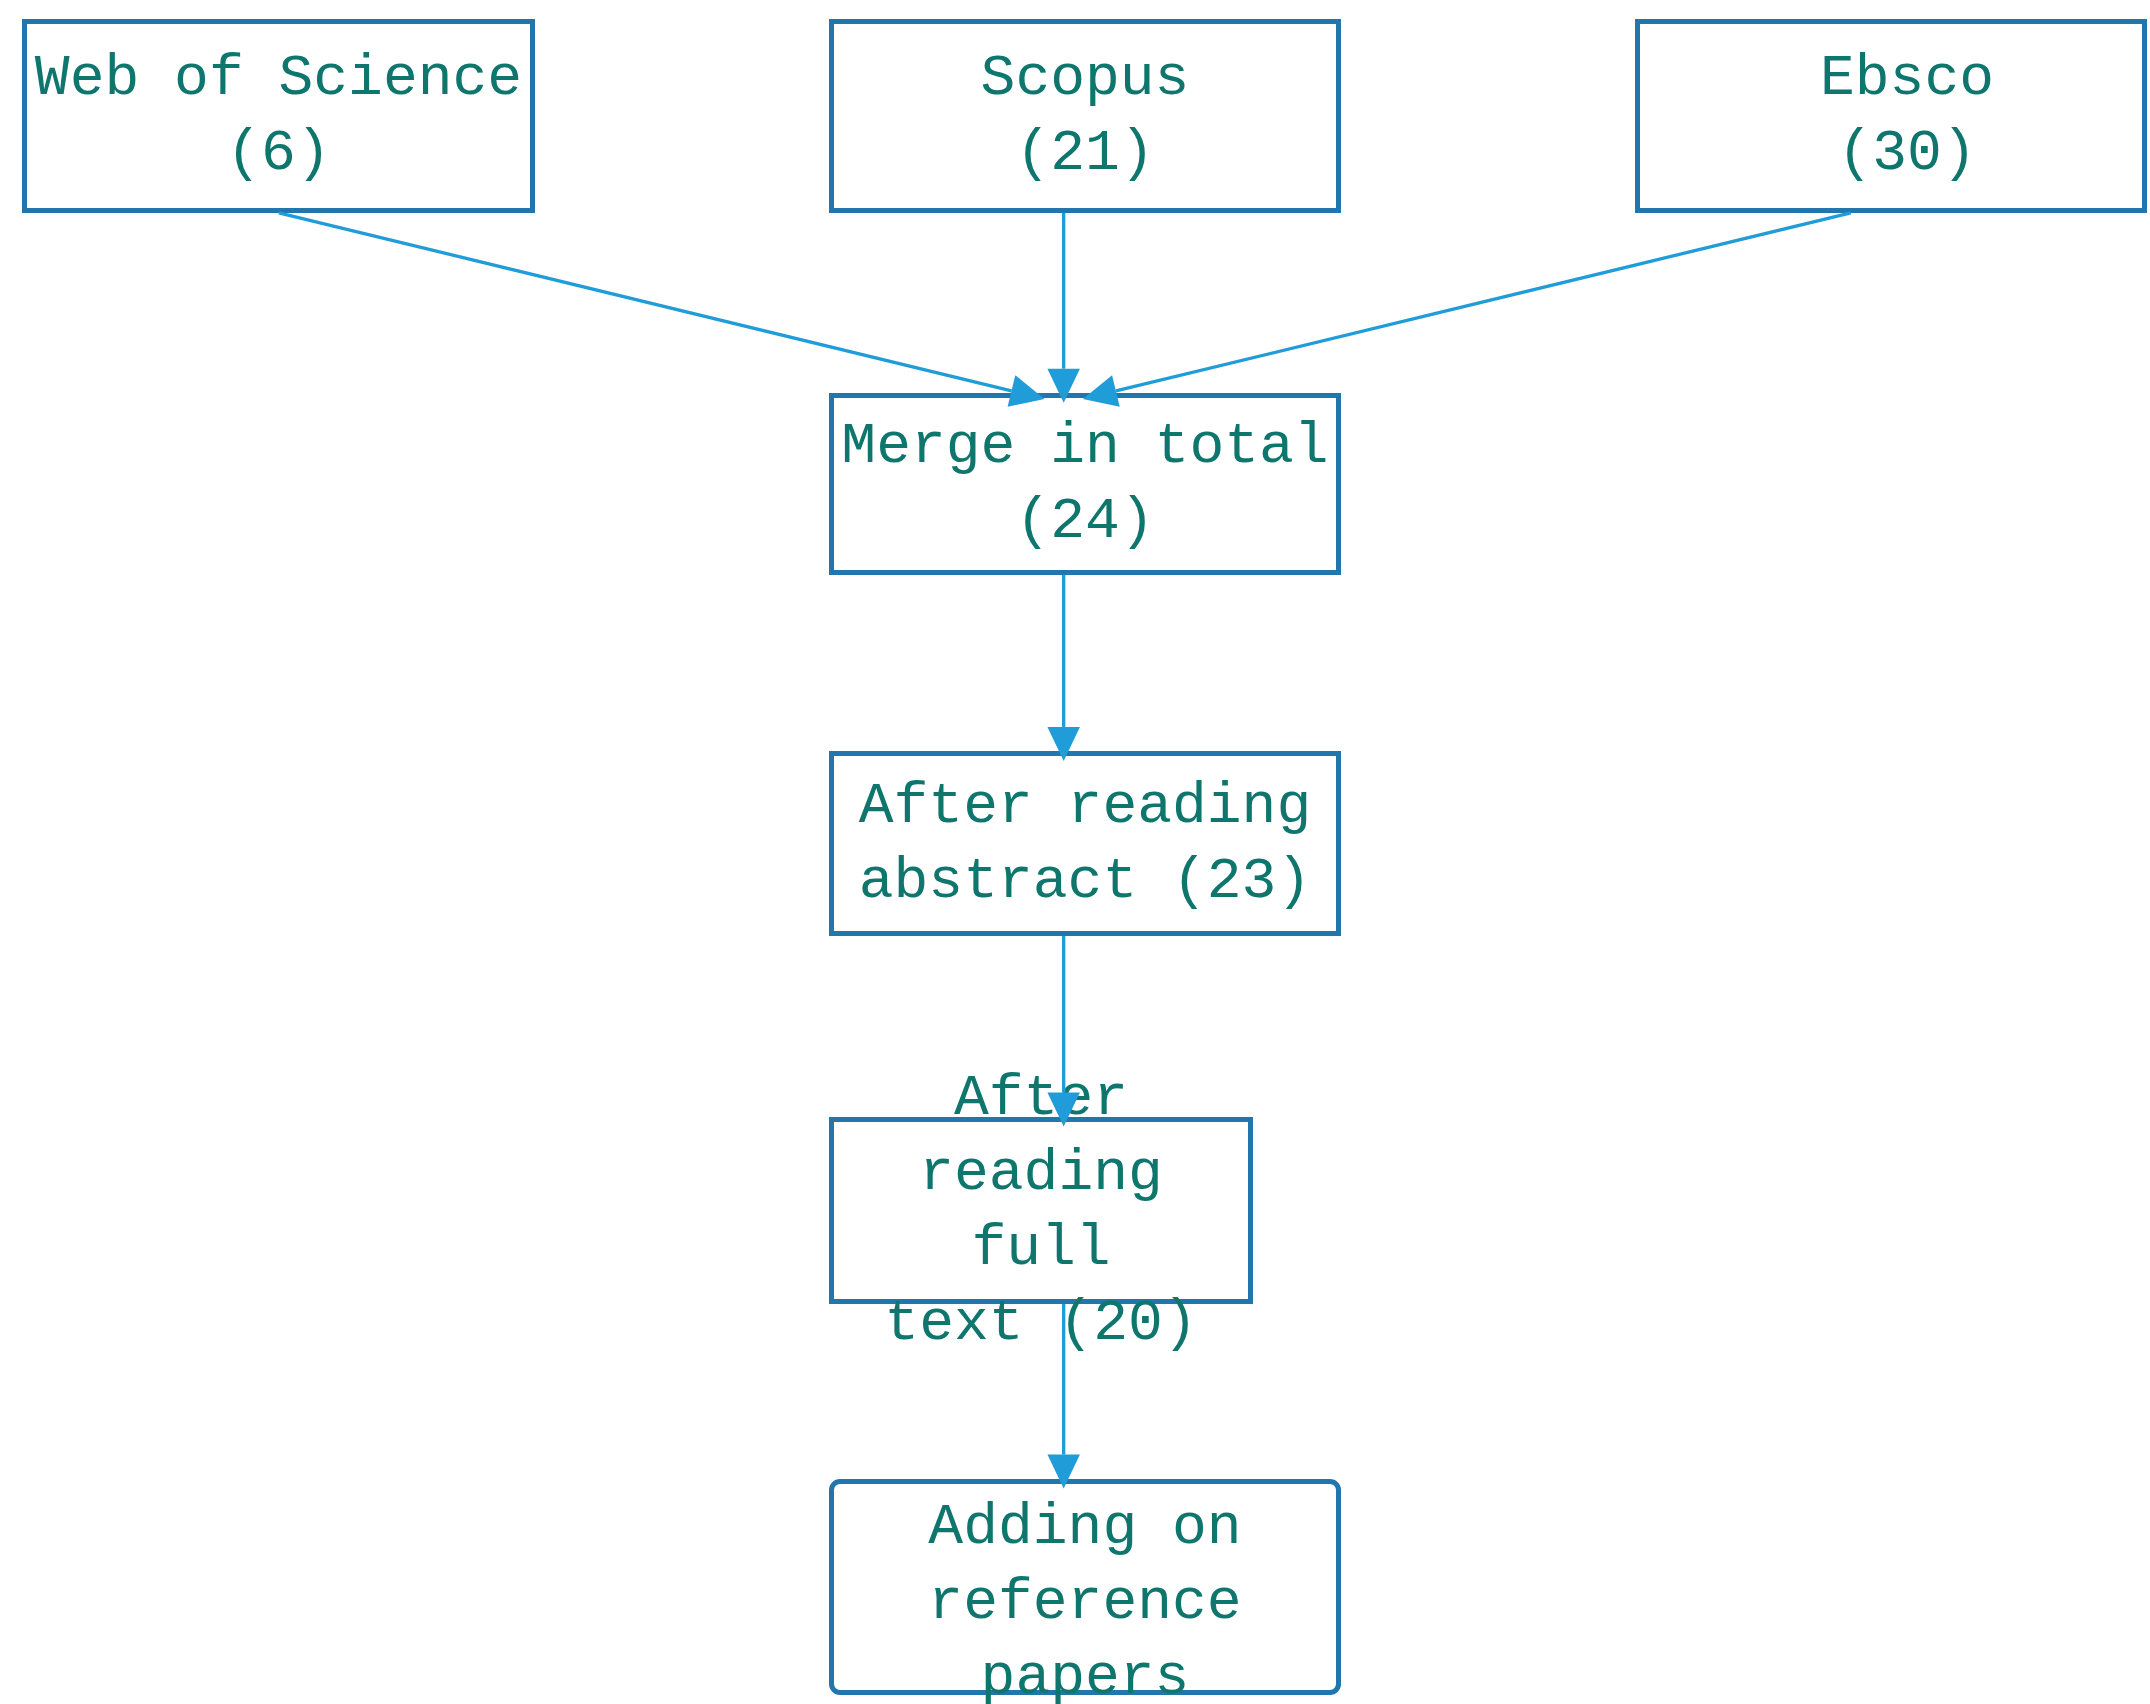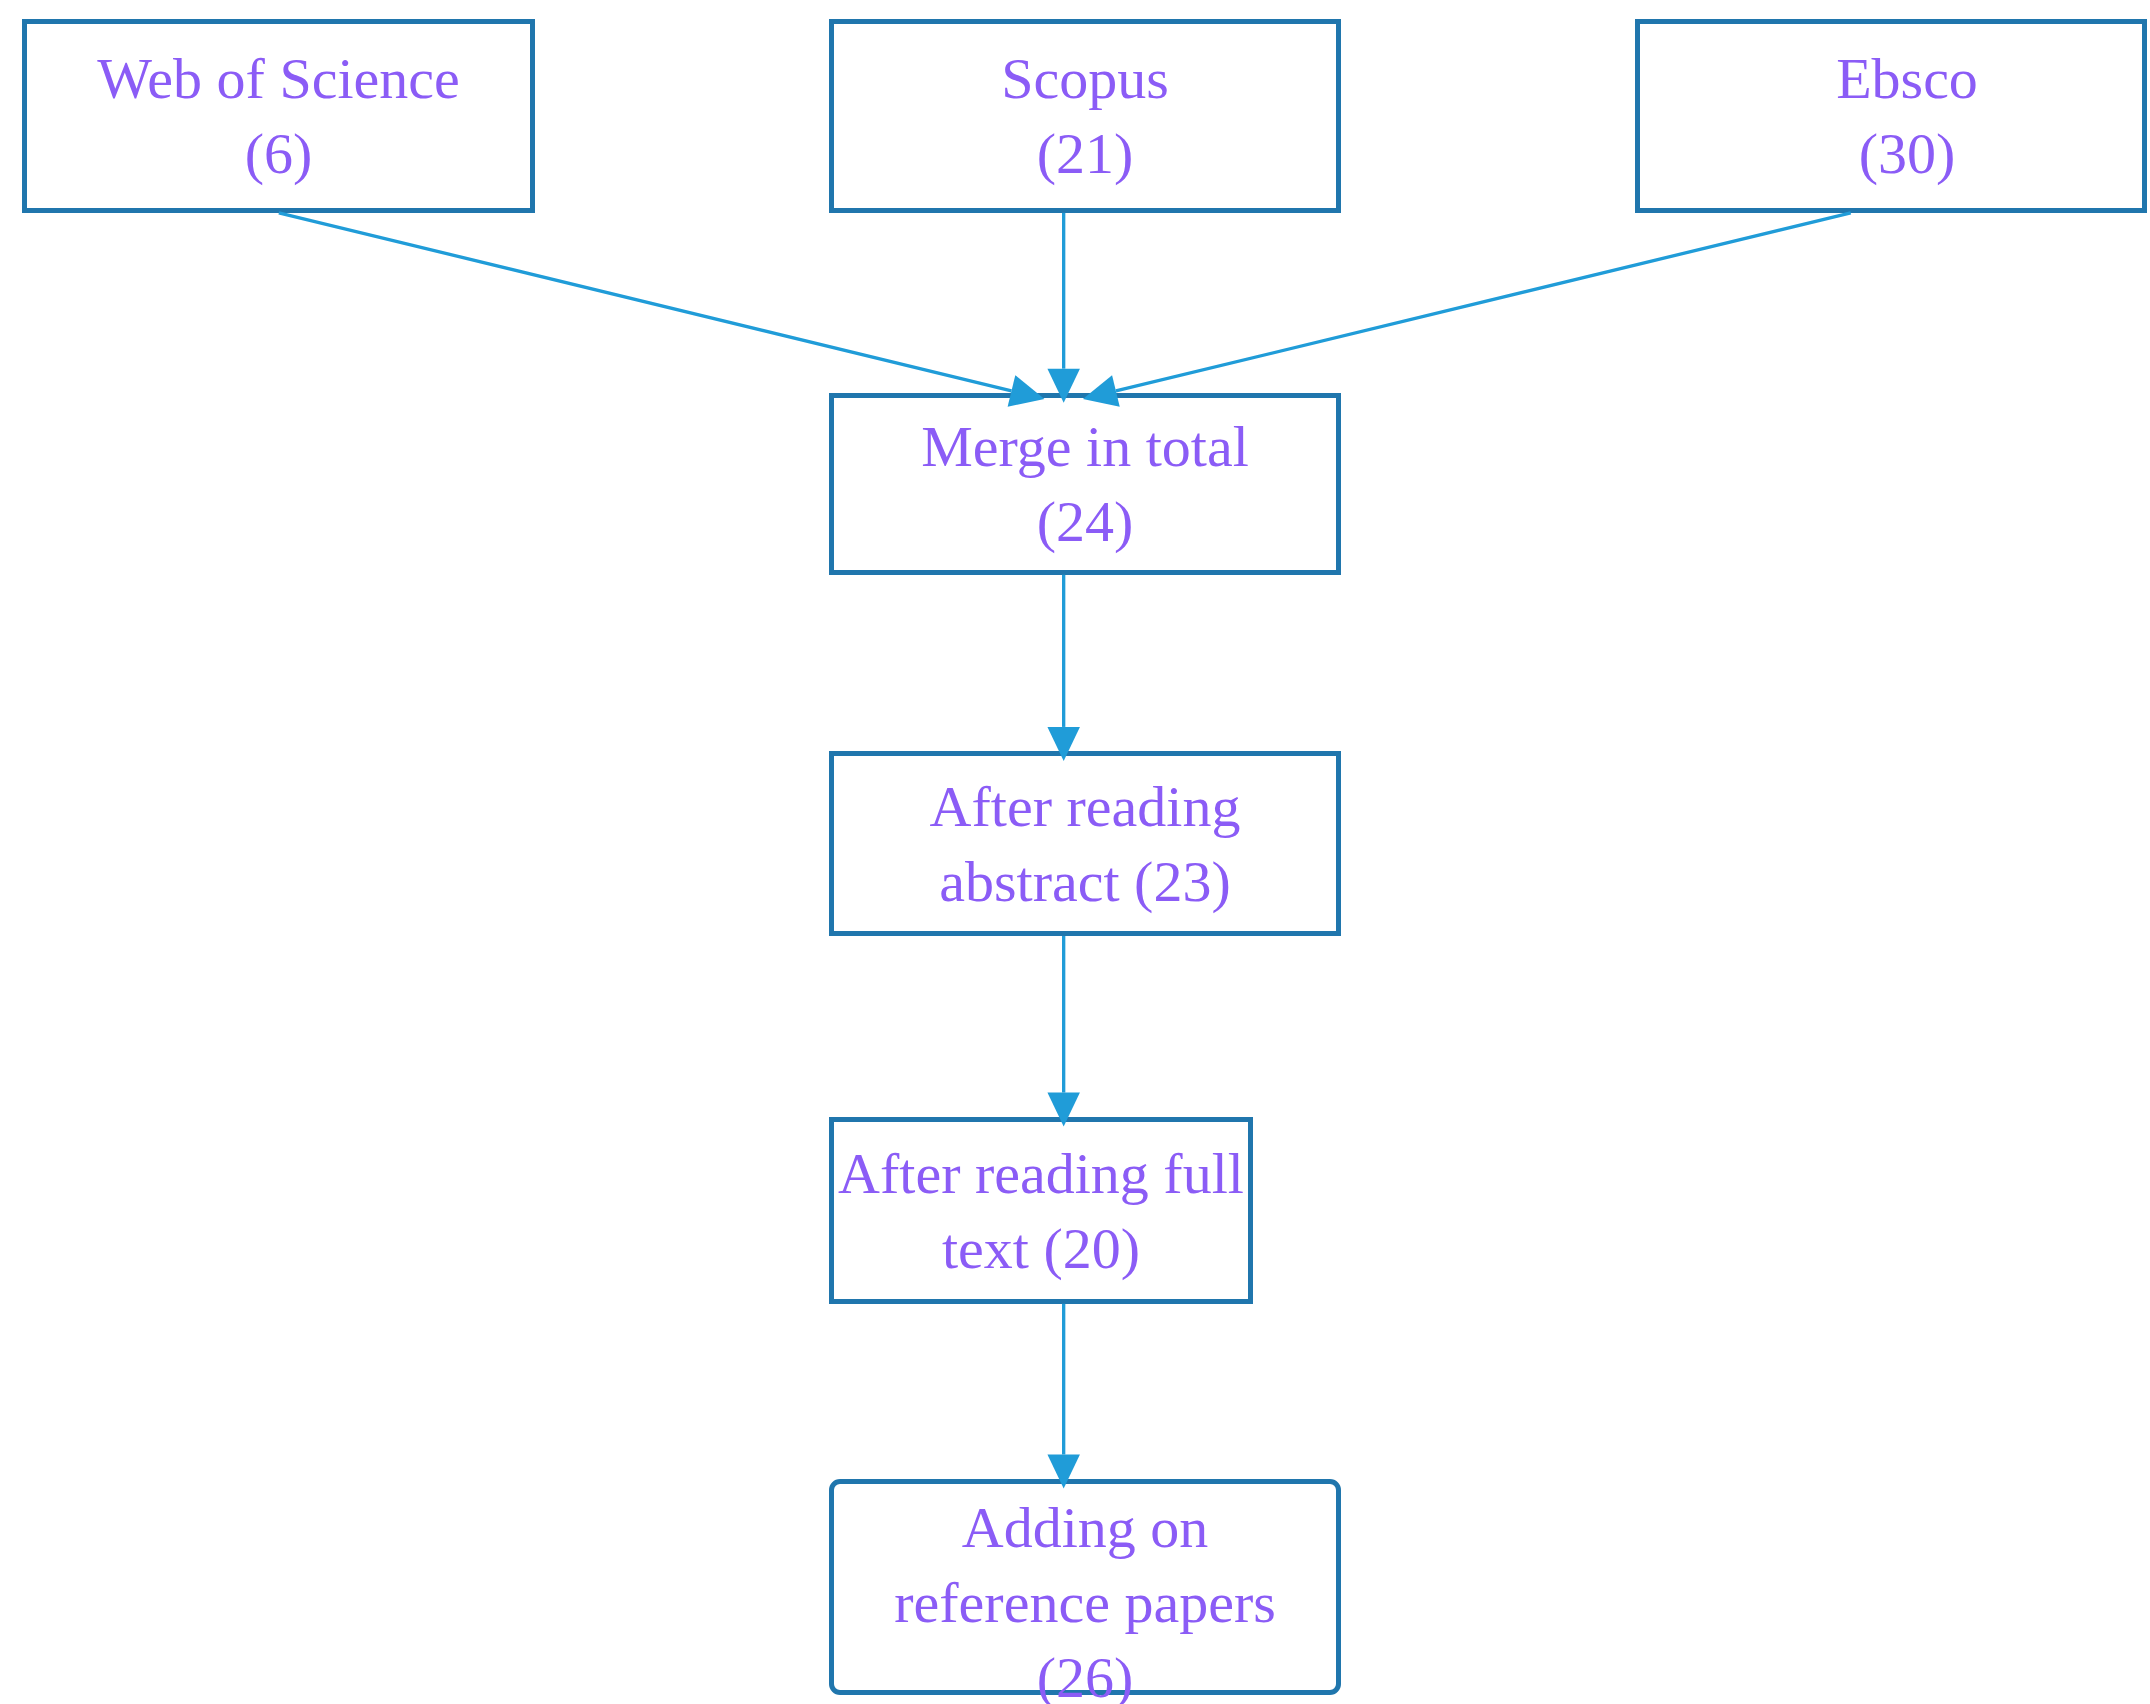--- a/index.html
+++ b/index.html
@@ -20,22 +20,22 @@
     position: absolute;
     box-sizing: border-box;
     border: 5.2px solid var(--box-border, #2076AD);
     background: #ffffff;
     display: flex;
     flex-direction: column;
     align-items: center;
     justify-content: center;
     text-align: center;
     white-space: pre-line;
-    color: #8b5cf6;
-    font-family: Liberation Serif, serif;
+    color: #0f766e;
+    font-family: Liberation Mono, monospace;
     font-size: 58px;
     line-height: 75px;
     overflow: visible;
   }
   
   .node-adding-on-reference-papers {
     justify-content: flex-start;
     padding-top: 5.9px;
     border-radius: 11px;
   }

